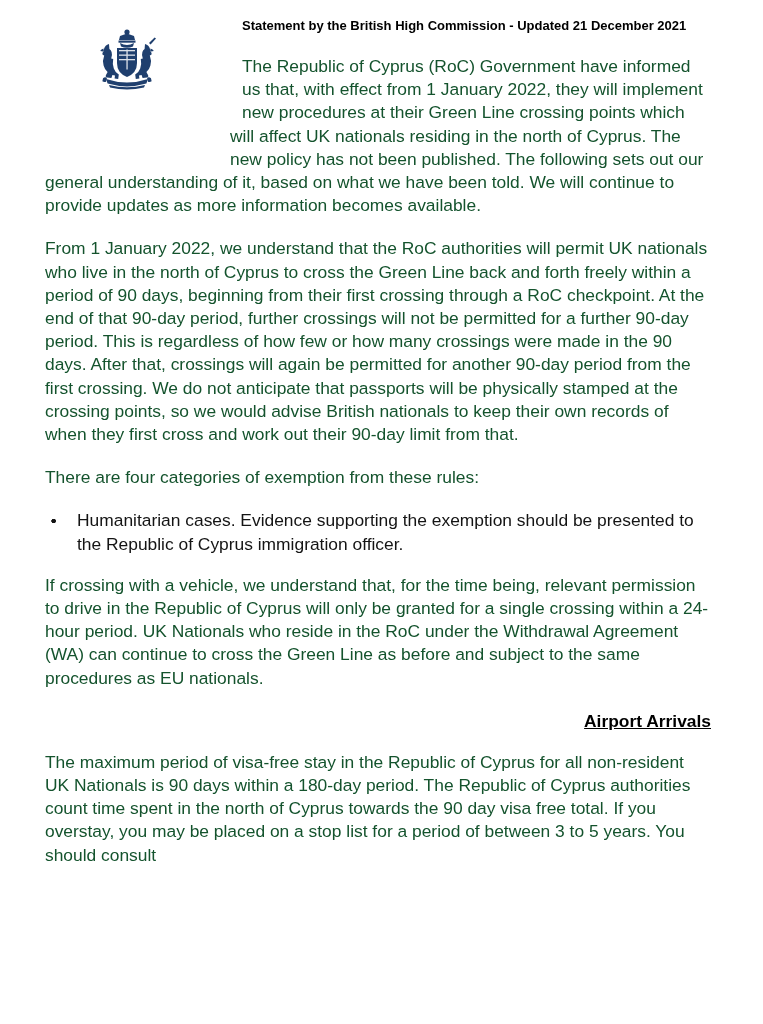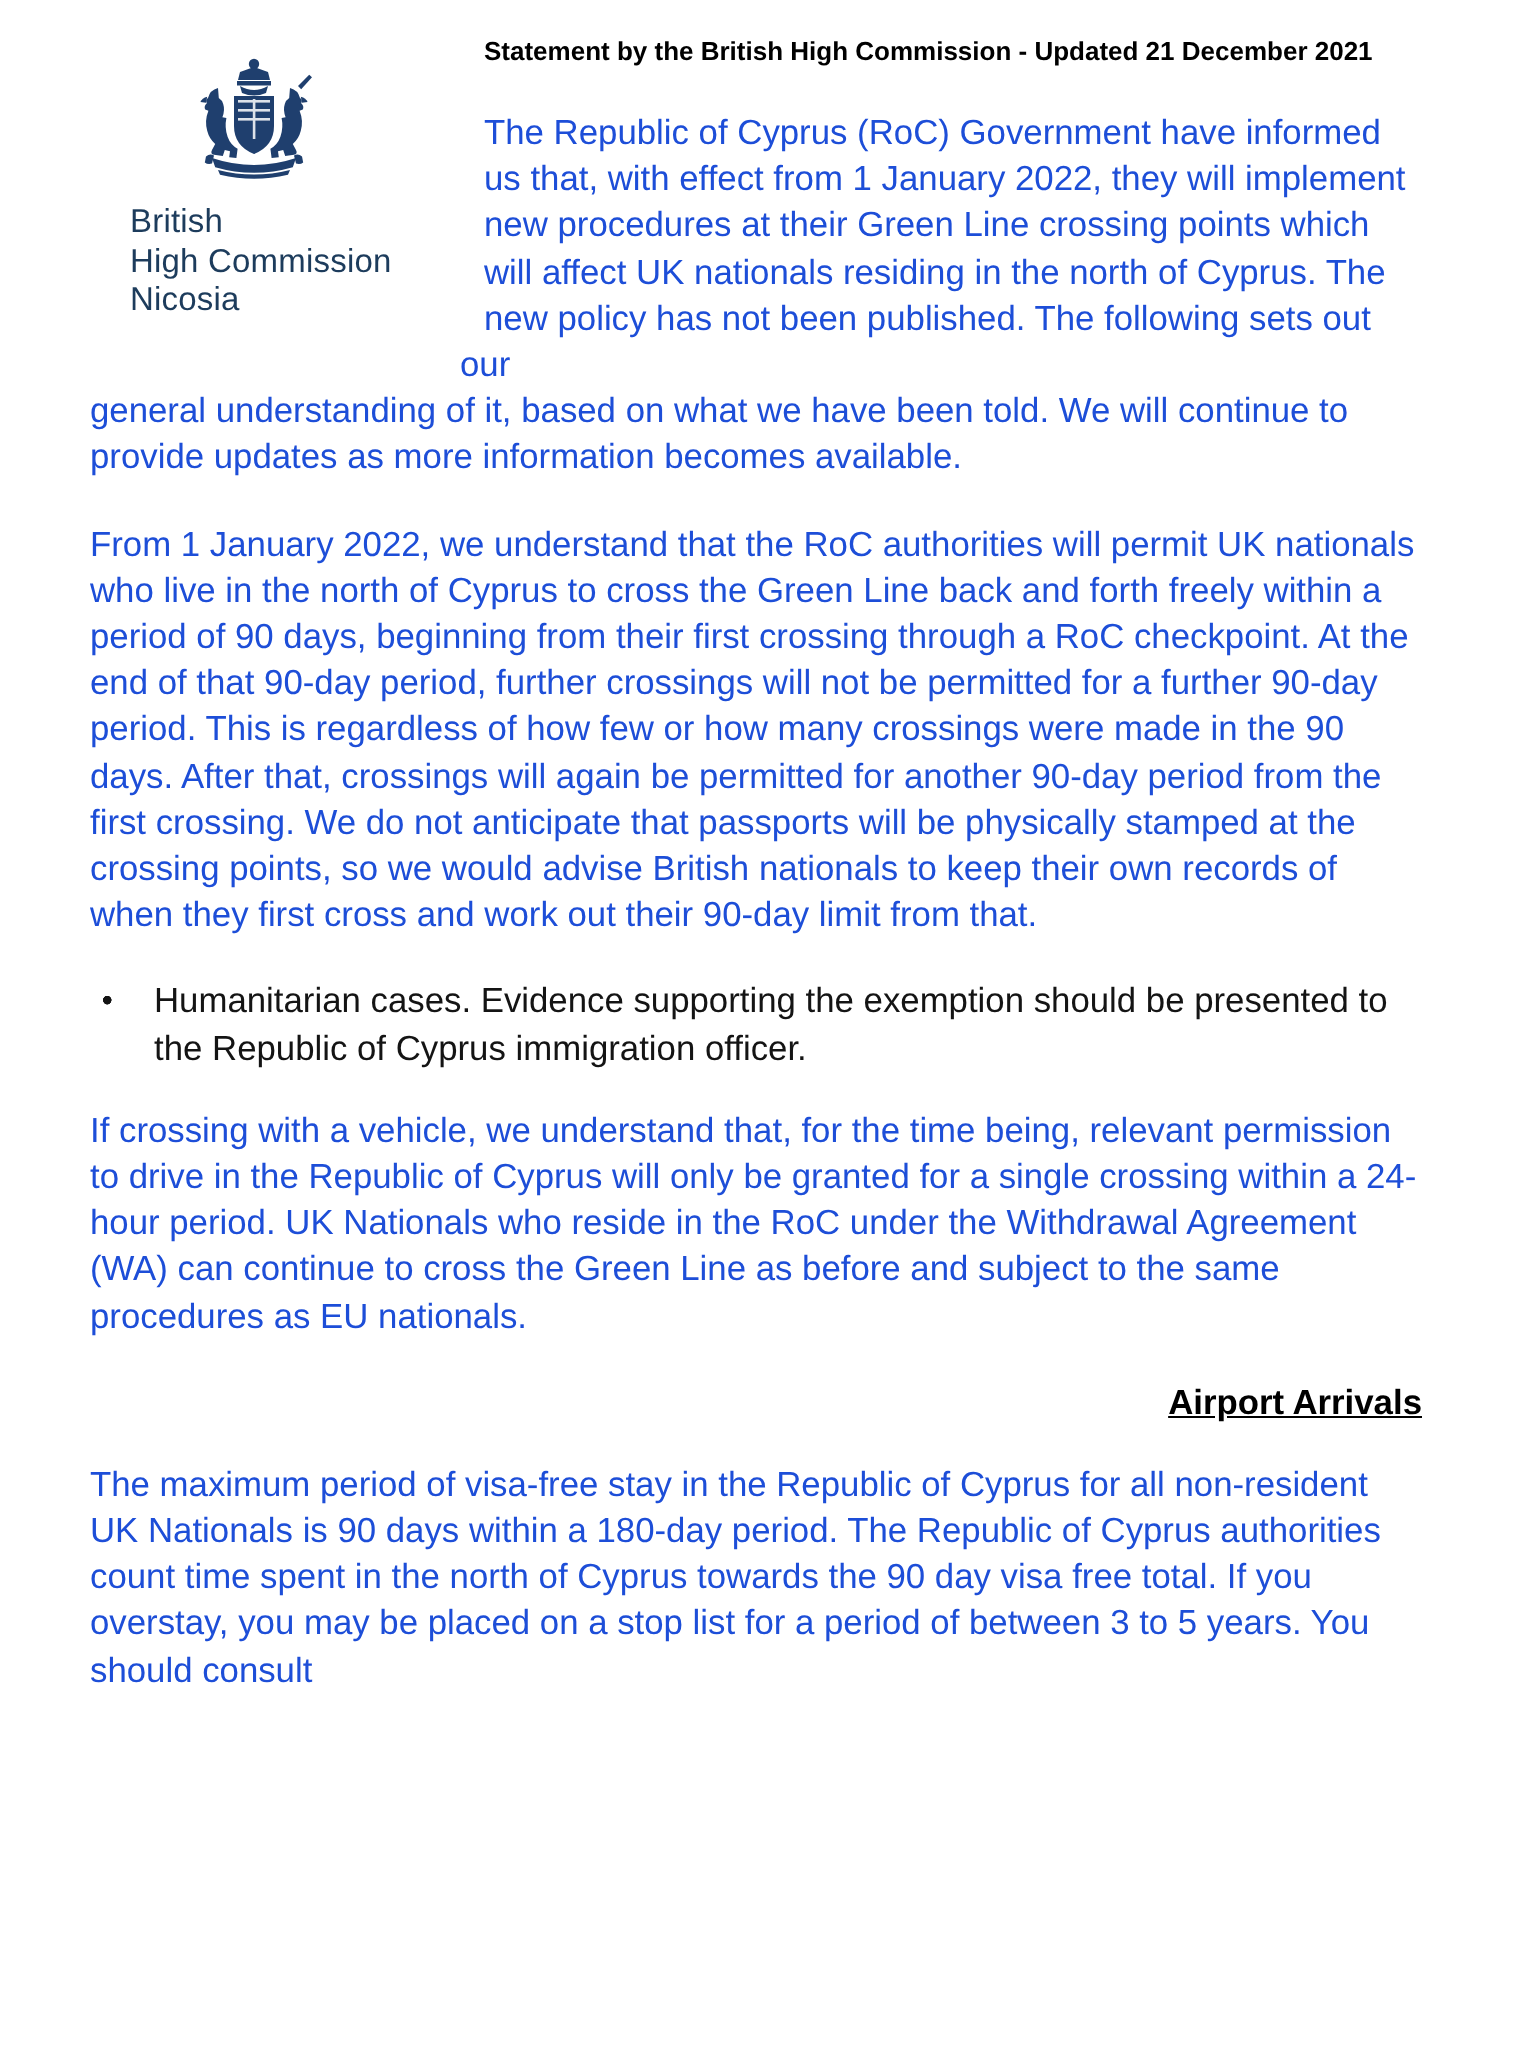--- a/index.html
+++ b/index.html
@@ -51,21 +51,21 @@
     font-size: 13px;
     line-height: 23px;
     font-weight: bold;
     color: #000000;
     margin: 0 0 18px 0;
     padding-left: 185px;
   }
   .para {
     font-size: 17.4px;
     line-height: 23.2px;
-    color: #1d4ed8;
+    color: #14532d;
     margin: 0 0 20px 0;
     text-align: left;
   }
   .para.indented {
     padding-left: 185px;
     margin-bottom: 0;
   }
   .para.flow {
     margin-top: 0;
   }
@@ -131,35 +131,31 @@
           <path d="M70 19 l5.6 -5.6 l1.4 1.2 l-5.4 6 z"></path>
           <path d="M71.4 24.4 q2.6 0.6 3.4 2.6 l-2.8 0.4 z"></path>
 
           <path d="M27 55 q21 7 42 0 l-1.6 4.6 q-19.4 5.6 -38.8 0 z"></path>
           <path d="M24 54.2 q2 -1.6 4 -0.4 l-1 4 q-2.2 0.6 -3.6 -0.6 z"></path>
           <path d="M72 54.2 q-2 -1.6 -4 -0.4 l1 4 q2.2 0.6 3.6 -0.6 z"></path>
 
           <path d="M30 61 q18 4.6 36 0 l-1 2.4 q-17 4 -34 0 z"></path>
         </g>
       </svg>
-      <div class="logo-text">
-        <div>British</div>
-        <div>High Commission</div>
-        <div>Nicosia</div>
-      </div>
     </div>
 
     <h1 class="doc-title">Statement by the British High Commission - Updated 21 December 2021</h1>
 
     <p class="para indented">The Republic of Cyprus (RoC) Government have informed us that, with effect from 1 January 2022, they will implement new procedures at their Green Line crossing points which will affect UK nationals residing in the north of Cyprus. The new policy has not been published. The following sets out our</p>
     <div class="clear"></div>
     <p class="para flow">general understanding of it, based on what we have been told. We will continue to provide updates as more information becomes available.</p>
 
     <p class="para">From 1 January 2022, we understand that the RoC authorities will permit UK nationals who live in the north of Cyprus to cross the Green Line back and forth freely within a period of 90 days, beginning from their first crossing through a RoC checkpoint. At the end of that 90-day period, further crossings will not be permitted for a further 90-day period. This is regardless of how few or how many crossings were made in the 90 days. After that, crossings will again be permitted for another 90-day period from the first crossing. We do not anticipate that passports will be physically stamped at the crossing points, so we would advise British nationals to keep their own records of when they first cross and work out their 90-day limit from that.</p>
 
+    <p class="para">There are four categories of exemption from these rules:</p>
 
     <ul class="bullets">
       <li>
         <span class="bullet-dot">•</span>
       </li>
       <li>
         <span class="bullet-dot">•</span>
       </li>
       <li>
         <span class="bullet-dot">•</span>

